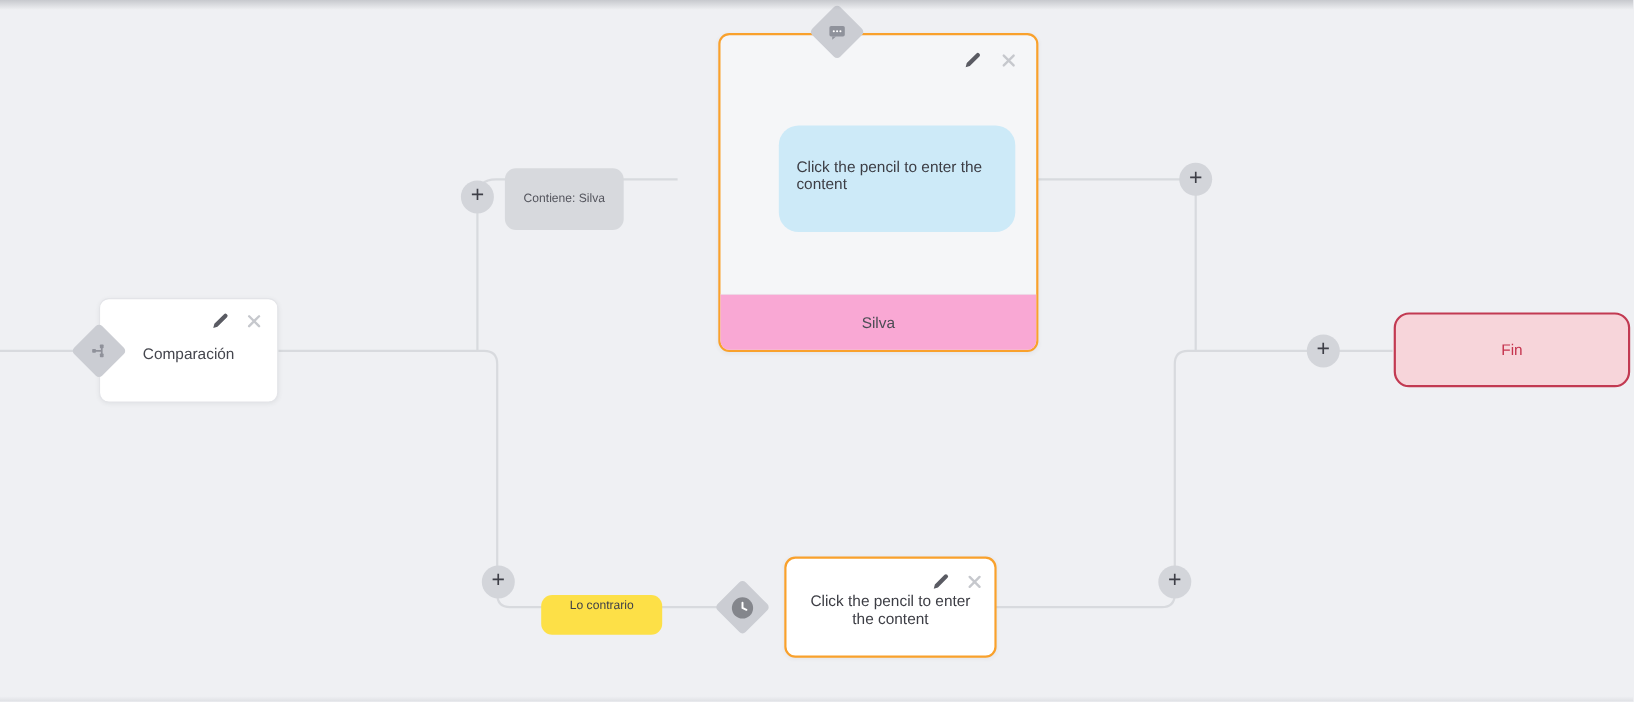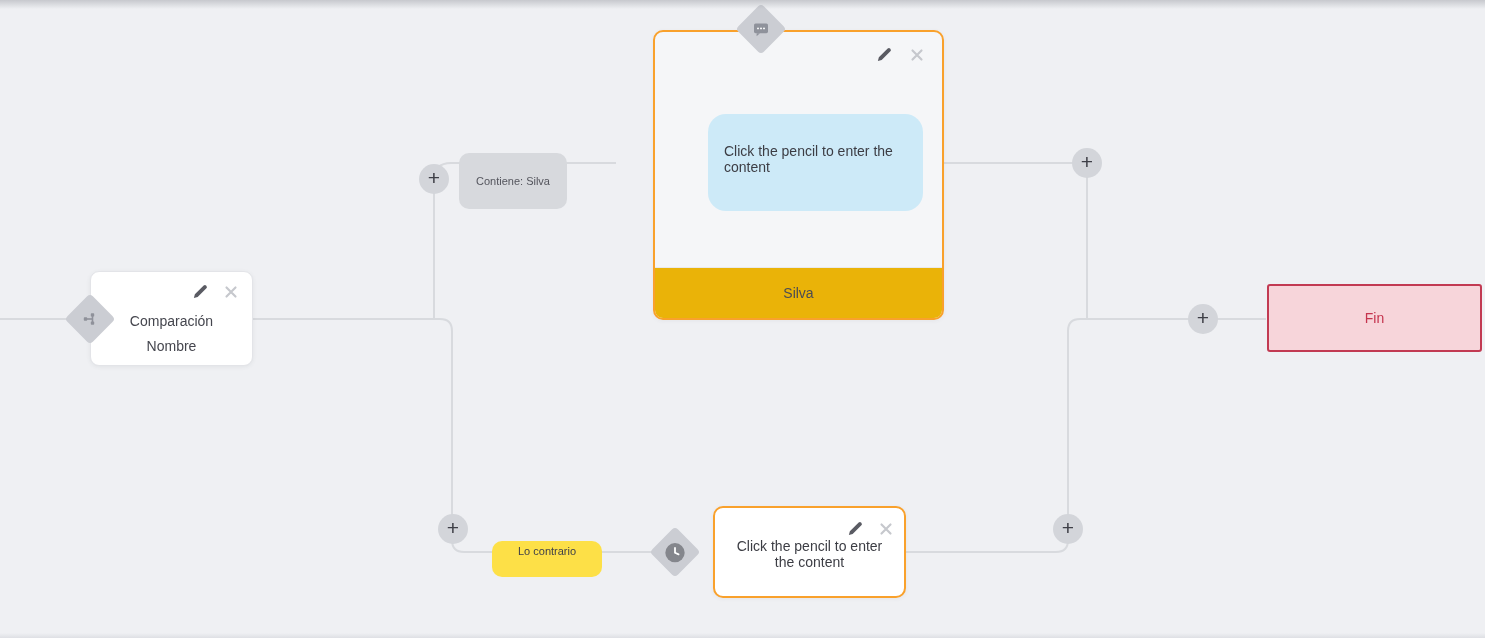--- a/index.html
+++ b/index.html
@@ -38,40 +38,40 @@
   }
   .condition-node{left:90px;top:271px;width:163px;height:95px;}
   .cond-text{
     text-align:center;font-size:14px;color:#45464e;line-height:25px;
   }
   .cond-text-wrap{padding-top:37px;}
 
   .message-node{left:615px;top:30px;width:291px;height:290px;background:#f5f6f8;}
   .message-footer{
     position:absolute;left:0;right:0;bottom:0;height:50px;
-    background:#eab308;border-top:1px solid #e8e9ec;
+    background:#f9a8d4;border-top:1px solid #e8e9ec;
     border-radius:0 0 8px 8px;
     text-align:center;line-height:50px;font-size:14px;color:#4b4c54;
   }
   .bubble{
     position:absolute;left:53px;top:82px;width:215px;height:97px;
     background:#cdeaf8;border-radius:18px;box-sizing:border-box;
     padding:29px 18px 0 16px;
     font-size:14px;line-height:16px;color:#3c3d44;
   }
 
   .delay-node{left:675px;top:506px;width:193px;height:92px;background:#ffffff;}
   .delay-text{
     margin:30px auto 0;width:168px;text-align:center;
     font-size:14px;line-height:16px;color:#3c3d44;
   }
 
   .end-node{
     left:1267px;top:284px;width:215px;height:68px;
-    background:#f7d5da;border:2px solid #c23a52;border-radius:3px;
+    background:#f7d5da;border:2px solid #c23a52;border-radius:14px;
     text-align:center;line-height:64px;font-size:14px;color:#c5344e;
   }
 
   
   .node-actions{
     position:absolute;top:11px;right:12px;display:flex;gap:13px;align-items:center;
     z-index:3;
   }
   .icon-btn{width:18px;height:18px;cursor:pointer;display:block;}
   .icon-btn svg{display:block;}
@@ -123,21 +123,20 @@
         </svg>
       </span>
       <span class="icon-btn">
         <svg width="18" height="18" viewBox="0 0 20 20">
           <path d="M5 5l10 10M15 5L5 15" stroke="#c6c8cd" stroke-width="2.4" stroke-linecap="round"></path>
         </svg>
       </span>
     </div>
     <div class="cond-text-wrap">
       <div class="cond-text">Comparación</div>
-      <div class="cond-text">Nombre</div>
     </div>
   </div>
   <div class="diamond" style="left:72px;top:301px;">
     <span class="dicon">
       <svg width="16" height="16" viewBox="0 0 16 16">
         <path d="M4 8h6.5" stroke="#8f919a" stroke-width="1.6"></path>
         <path d="M10.5 4v8" stroke="#8f919a" stroke-width="1.6"></path>
         <rect x="1.8" y="6.3" width="3.4" height="3.4" rx="0.7" fill="#8f919a"></rect>
         <rect x="8.8" y="2.2" width="3.4" height="3.4" rx="0.7" fill="#8f919a"></rect>
         <rect x="8.8" y="10.4" width="3.4" height="3.4" rx="0.7" fill="#8f919a"></rect>

